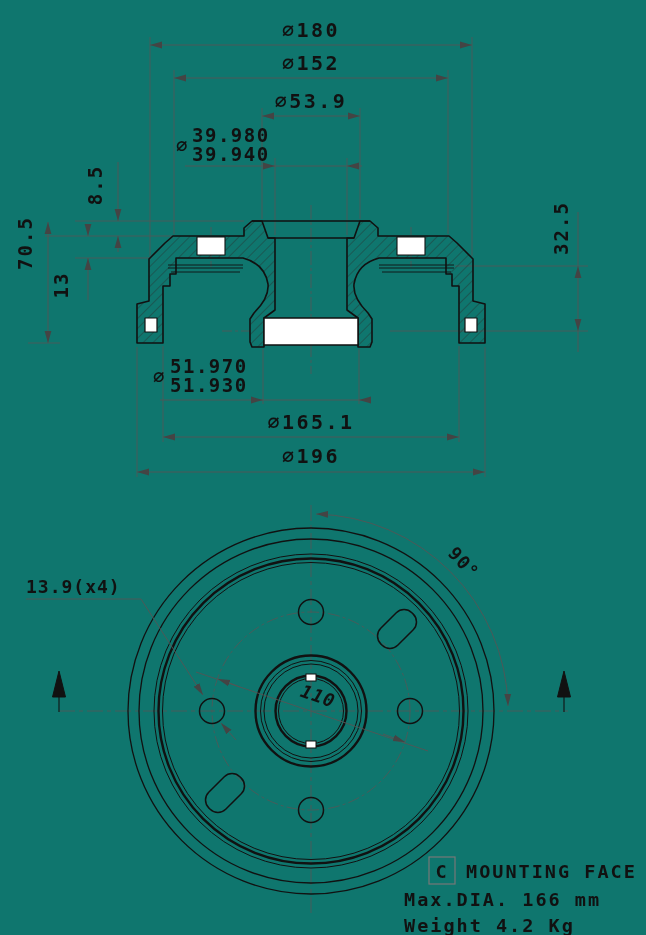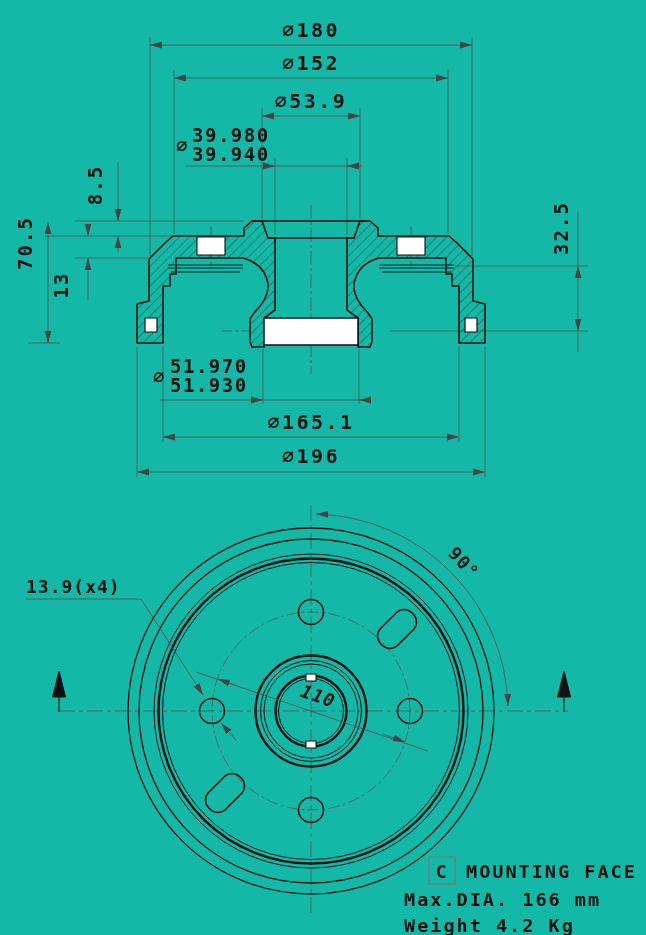--- a/index.html
+++ b/index.html
@@ -1,16 +1,16 @@
 <!DOCTYPE html>
 <html><head>
 <meta charset="utf-8">
 <style>
   html,body{margin:0;padding:0;background:#e8e8e8;}
-  .page{width:646px;height:935px;background:#14b8a6;position:relative;margin:0 auto;
+  .page{width:646px;height:935px;background:#0f766e;position:relative;margin:0 auto;
         font-family:"DejaVu Sans Mono",monospace;}
   svg{display:block;}
   text{font-family:"DejaVu Sans Mono",monospace;font-weight:bold;fill:#111;}
   .dim-t{font-size:20px;letter-spacing:2.5px;}
   .dim-s{font-size:19px;letter-spacing:1.5px;}
   .dim-r{font-size:19px;letter-spacing:2px;}
   .note-t{font-size:18.5px;letter-spacing:2px;}
   .lbl-t{font-size:18px;letter-spacing:1px;}
 </style>
 </head>

